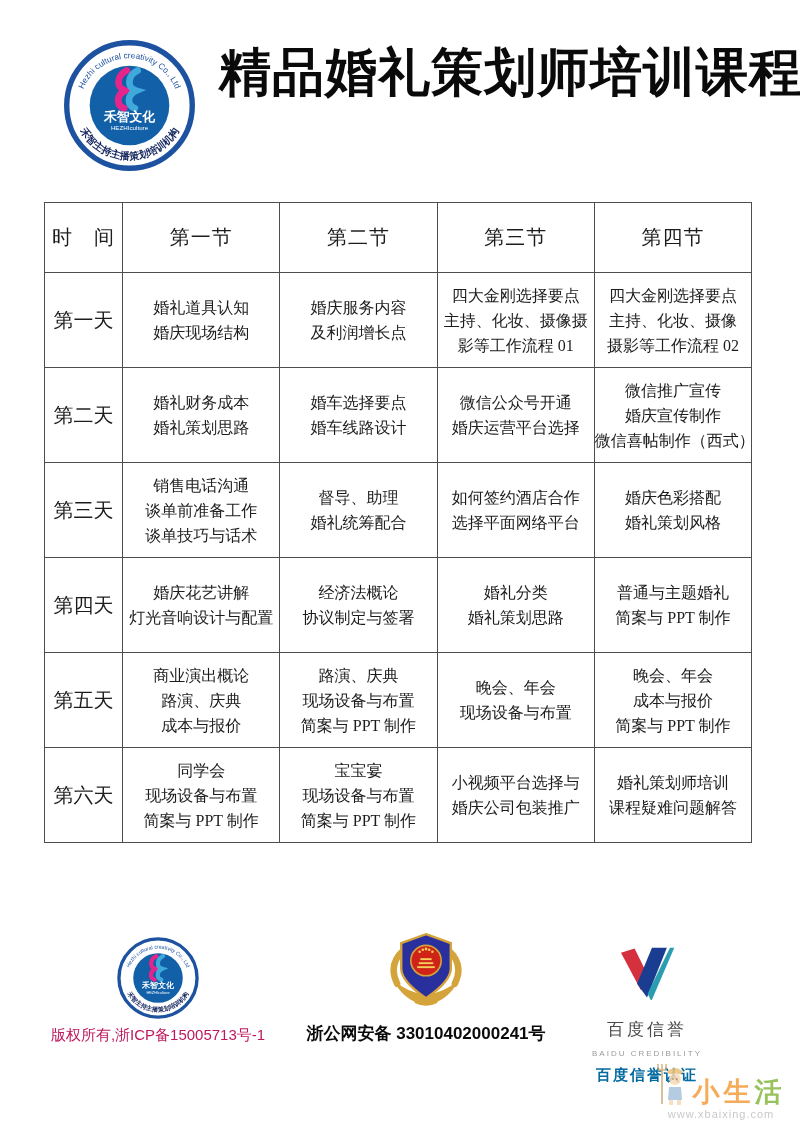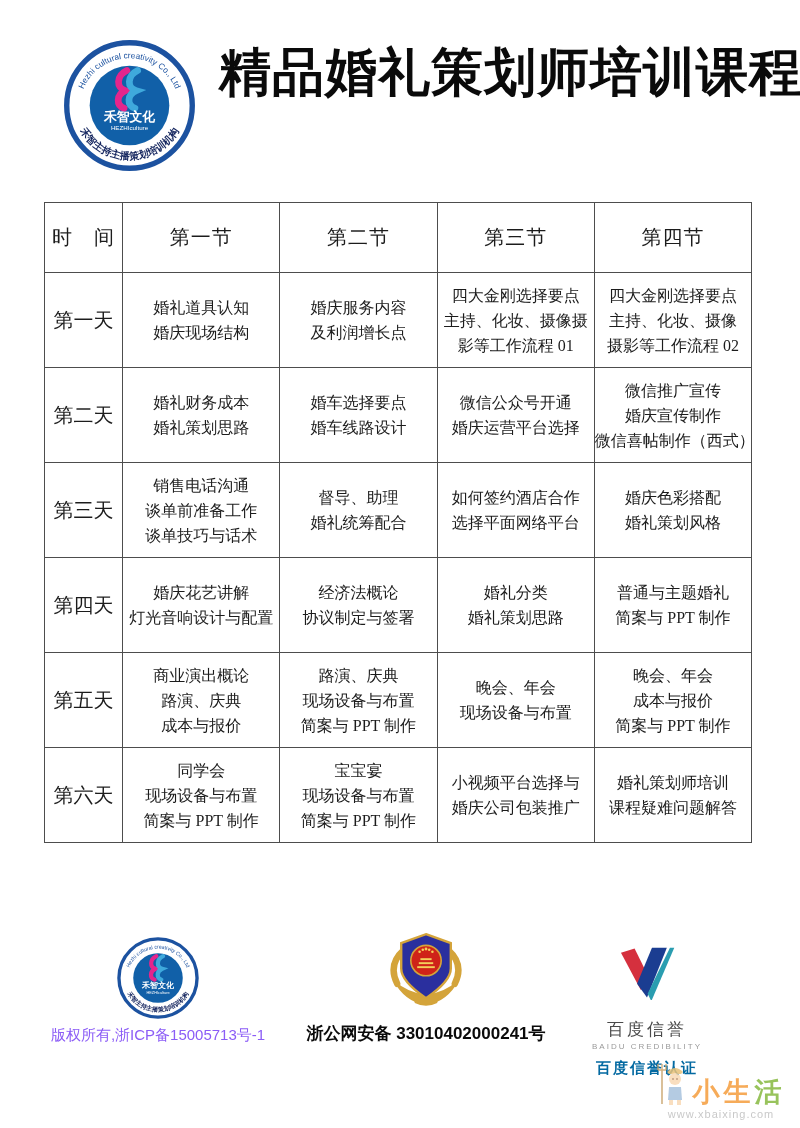--- a/index.html
+++ b/index.html
@@ -26,26 +26,26 @@
   table.course tbody td{height:94px;vertical-align:middle;}
   td.day-cell{vertical-align:top;padding-top:26px;font-size:20px;}
   .cell{font-size:16px;line-height:25px;}
   .cell div{white-space:nowrap;}
   
   .foot-group{position:absolute;display:flex;flex-direction:column;align-items:center;}
   .fg-copyright{left:74px;top:936px;width:168px;}
   .fg-police{left:318px;top:930px;width:216px;}
   .fg-baidu{left:584px;top:944px;width:126px;}
   .logo-small{width:84px;height:84px;}
-  .copyright-text{margin-top:6px;font-size:15px;color:#8b5cf6;white-space:nowrap;}
+  .copyright-text{margin-top:6px;font-size:15px;color:#be185d;white-space:nowrap;}
   .police-badge{width:80px;height:82px;}
   .police-text{margin-top:10px;font-size:17px;font-weight:bold;color:#0a0a0a;white-space:nowrap;}
   .baidu-v{width:62px;height:56px;}
   .baidu-title{margin-top:18px;font-size:17px;color:#4a4a4a;letter-spacing:3px;white-space:nowrap;}
-  .baidu-sub{margin-top:1px;font-size:8px;color:#9a9a9a;letter-spacing:2px;white-space:nowrap;}
+  .baidu-sub{margin-top:8px;font-size:8px;color:#9a9a9a;letter-spacing:2px;white-space:nowrap;}
   .baidu-caption{margin-top:8px;font-size:15px;font-weight:bold;color:#0369a1;letter-spacing:2px;white-space:nowrap;}
   
   .watermark{position:absolute;left:646px;top:1060px;width:150px;display:flex;flex-direction:column;align-items:center;}
   .wm-row{display:flex;align-items:flex-end;}
   .mascot{width:32px;height:46px;margin-right:4px;opacity:.85;}
   .wm-char{font-size:27px;font-weight:bold;line-height:1;letter-spacing:4px;opacity:.85;}
   .wm-url{margin-top:2px;font-size:11px;color:#c9c9c9;letter-spacing:1px;white-space:nowrap;}
   .hidden-defs{position:absolute;width:0;height:0;overflow:hidden;}
 </style>
 </head>

